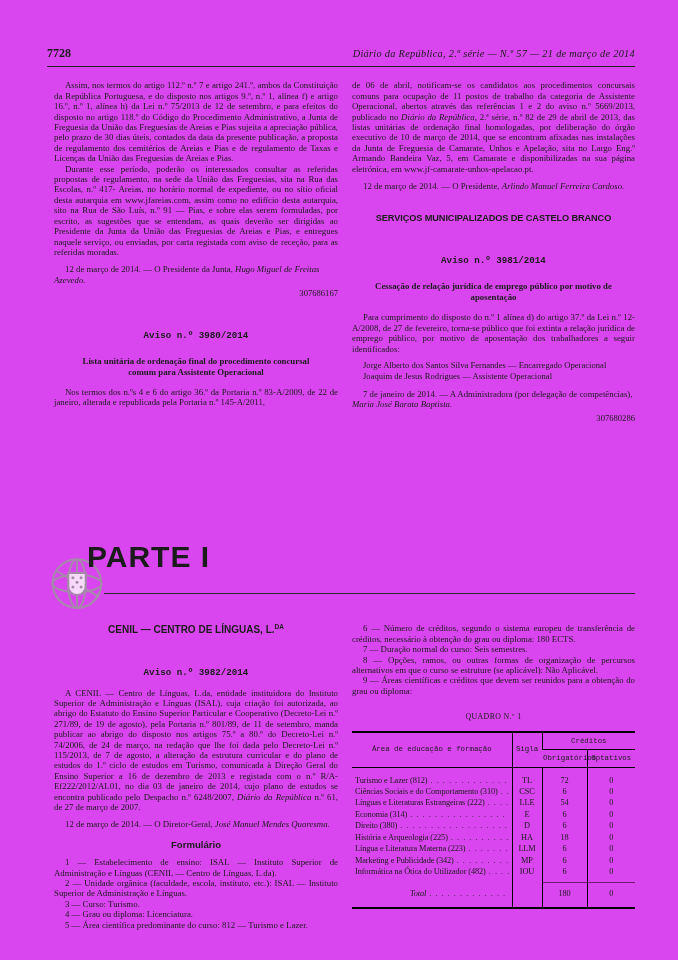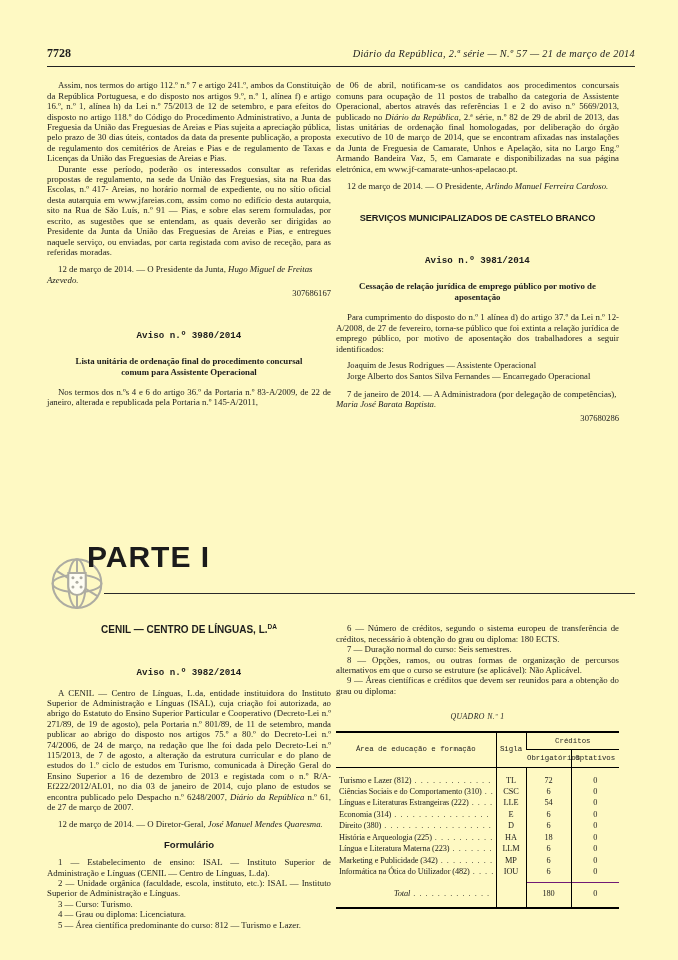--- a/index.html
+++ b/index.html
@@ -1,35 +1,35 @@
 <!DOCTYPE html>
 <html><head>
 <meta charset="utf-8">
 <style>
   * { margin:0; padding:0; box-sizing:border-box; }
   html,body { background:#e8e8e8; }
   .page {
     position:relative;
     width:678px; height:960px;
     margin:0 auto;
-    background:#fef9c3;
+    background:#d946ef;
     color:#1c1c1c;
     font-family:"Liberation Serif","DejaVu Serif",serif;
     font-size:8.8px;
     line-height:10.4px;
     padding:48px 43px 0 47px;
     overflow:hidden;
   }
   
   .masthead { display:flex; justify-content:space-between; align-items:baseline; }
   .page-number { font-weight:bold; font-size:12px; }
   .edition { font-style:italic; font-size:10.3px; letter-spacing:.3px; }
   .head-rule { border:none; border-top:1.2px solid #222; margin-top:7px; margin-bottom:13px; }
   
-  .columns { display:flex; gap:5px; }
+  .columns { display:flex; gap:14px;justify-content:flex-end; }
   .col-l { width:284px; }
   .col-r { width:283px; }
   .s1 { min-height:472px; }
   
   .p { text-align:justify; text-indent:11px; }
   .sig { text-indent:11px; margin-top:7px; }
   .sig .name { font-style:italic; }
   .reg { text-align:right; font-size:8.6px; margin-top:3px; }
   .org-heading {
     font-family:"Liberation Sans","DejaVu Sans",sans-serif;
@@ -58,21 +58,21 @@
   .cenil-heading {
     font-family:"Liberation Sans","DejaVu Sans",sans-serif;
     font-weight:bold; font-size:10px; text-align:center; margin-top:6px;
   }
   .cenil-heading sup { font-size:6.5px; }
   .formulario {
     font-family:"Liberation Sans","DejaVu Sans",sans-serif;
     font-weight:bold; font-size:9.6px; text-align:center; margin-top:10px; margin-bottom:7px;
   }
   .item { text-align:justify; text-indent:11px; }
-  .quadro-caption { text-align:center; font-size:7.8px; letter-spacing:.4px; margin-top:16px; margin-bottom:8px;font-style:italic; }
+  .quadro-caption { text-align:center; font-size:7.8px; letter-spacing:.4px; margin-top:16px; margin-bottom:8px; }
   
   table.quadro { border-collapse:collapse; width:100%; border-top:2px solid #000; border-bottom:2.4px solid #000; table-layout:fixed; }
   .quadro thead { border-bottom:1px solid #000; }
   .quadro th { font-weight:normal; font-size:7.4px; text-align:center; padding:4px 1px; line-height:8.5px;font-family:Liberation Mono, monospace; }
   .quadro .h-sigla, .quadro .h-cred, .quadro .h-opt { border-left:1px solid #000; }
   .quadro .h-cred { border-bottom:1px solid #000; }
   .quadro td { font-size:8.3px; line-height:11.4px; padding:0 3px; letter-spacing:-.1px; }
   .quadro td.c-mid { text-align:center; border-left:1px solid #000;margin-left:24px; }
   .quadro tbody tr:first-child td { padding-top:7px; }
   .quadro tbody tr:last-child td { padding-bottom:5px; }
@@ -110,22 +110,22 @@
 
     <div class="col-r">
       <p class="p" style="text-indent:0;"><span>de 06 de abril, notificam-se os candidatos aos procedimentos concursais comuns para ocupação de 11 postos de trabalho da categoria de Assistente Operacional, abertos através das referências 1 e 2 do aviso n.º 5669/2013, publicado no </span><span class="ital">Diário da República,</span><span> 2.ª série, n.º 82 de 29 de abril de 2013, das listas unitárias de ordenação final homologadas, por deliberação do órgão executivo de 10 de março de 2014, que se encontram afixadas nas instalações da Junta de Freguesia de Camarate, Unhos e Apelação, sita no Largo Eng.º Armando Bandeira Vaz, 5, em Camarate e disponibilizadas na sua página eletrónica, em www.jf-camarate-unhos-apelacao.pt.</span></p>
       <p class="sig"><span>12 de março de 2014. — O Presidente, </span><span class="name">Arlindo Manuel Ferreira Cardoso.</span></p>
 
       <div class="org-heading">SERVIÇOS MUNICIPALIZADOS DE CASTELO BRANCO</div>
       <div class="aviso">Aviso n.º 3981/2014</div>
       <div class="subject">Cessação de relação jurídica de emprego público por motivo de aposentação</div>
       <p class="p after-subject">Para cumprimento do disposto do n.º 1 alínea d) do artigo 37.º da Lei n.º 12-A/2008, de 27 de fevereiro, torna-se público que foi extinta a relação jurídica de emprego público, por motivo de aposentação dos trabalhadores a seguir identificados:</p>
       <div class="workers">
+        <div class="worker">Jorge Alberto dos Santos Silva Fernandes — Encarregado Operacional</div>
         <div class="worker">Joaquim de Jesus Rodrigues — Assistente Operacional</div>
-        <div class="worker">Jorge Alberto dos Santos Silva Fernandes — Encarregado Operacional</div>
       </div>
       <p class="sig"><span>7 de janeiro de 2014. — A Administradora (por delegação de competências), </span><span class="name">Maria José Barata Baptista.</span></p>
       <div class="reg">307680286</div>
     </div>
   </div>
 
   <div class="parte-band">
     <svg class="parte-logo" width="58" height="63" viewBox="0 0 100 108">
       <g fill="none" stroke="#9a9a9a" stroke-width="3.5">
         <circle cx="50" cy="54" r="42"></circle>

